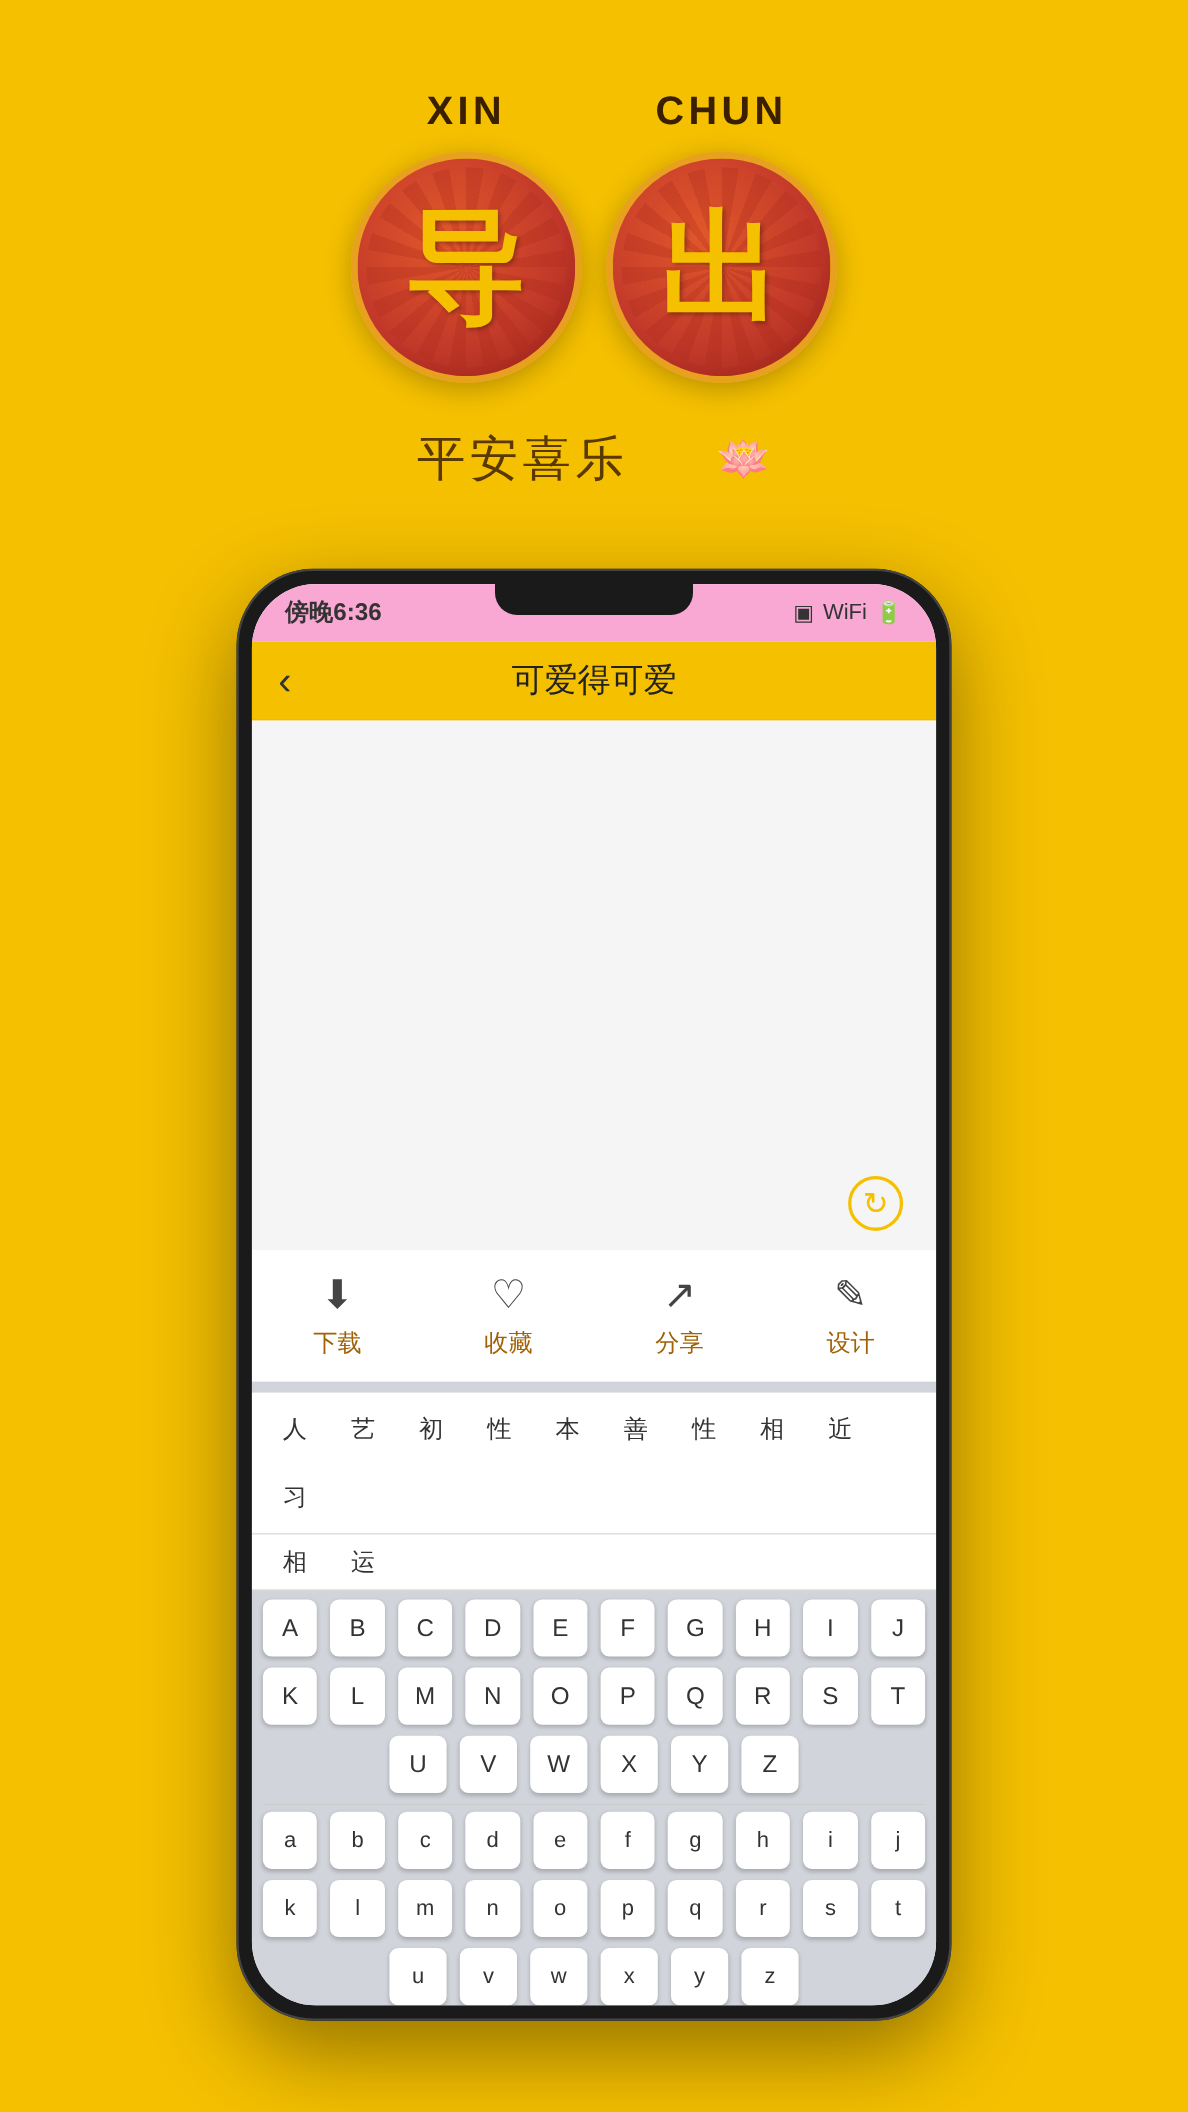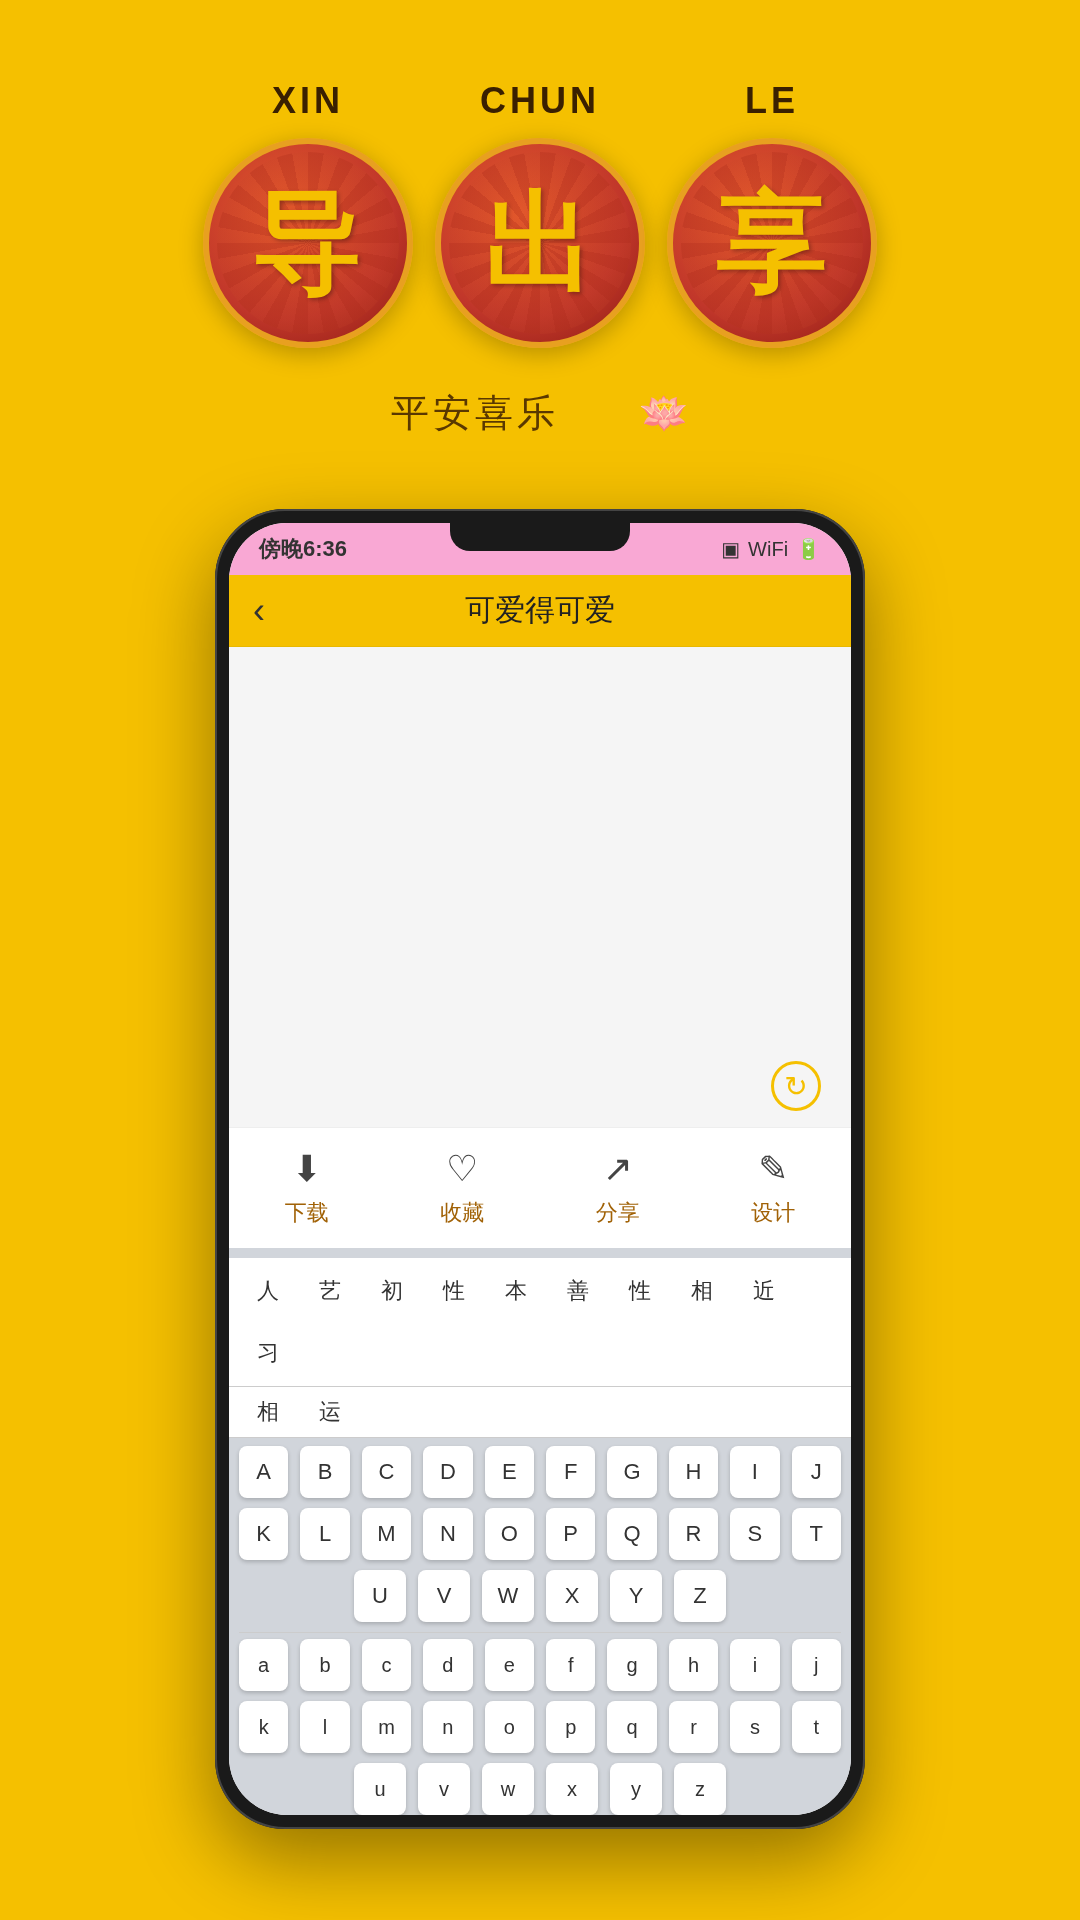--- a/index.html
+++ b/index.html
@@ -84,21 +84,21 @@
     .subtitle-row {
       display: flex;
       justify-content: center;
       align-items: center;
       gap: 80px;
       margin-top: 20px;
       width: 100%;
     }
 
     .subtitle-text {
-      font-size: 38px;
+      font-size: 44px;
       color: #5a3800;
       font-family: 'SimSun', serif;
       letter-spacing: 4px;
     }
 
     .lotus-icon {
       font-size: 40px;
       color: #c8960a;
     }
 
@@ -334,26 +334,20 @@
     </div>
 
     <div class="char-item">
       <span class="char-label">CHUN</span>
       <div class="char-circle">
         <span class="char-chinese">出</span>
       </div>
     </div>
 
 
-    <div class="char-item">
-      <span class="char-label">LE</span>
-      <div class="char-circle">
-        <span class="char-chinese">享</span>
-      </div>
-    </div>
   </div>
 
   <div class="subtitle-row">
     <span class="subtitle-text">平安喜乐</span>
     <span class="lotus-icon">🪷</span>
   </div>
 </div>
 
 <div class="phone-section">
   <div class="phone-mockup">

